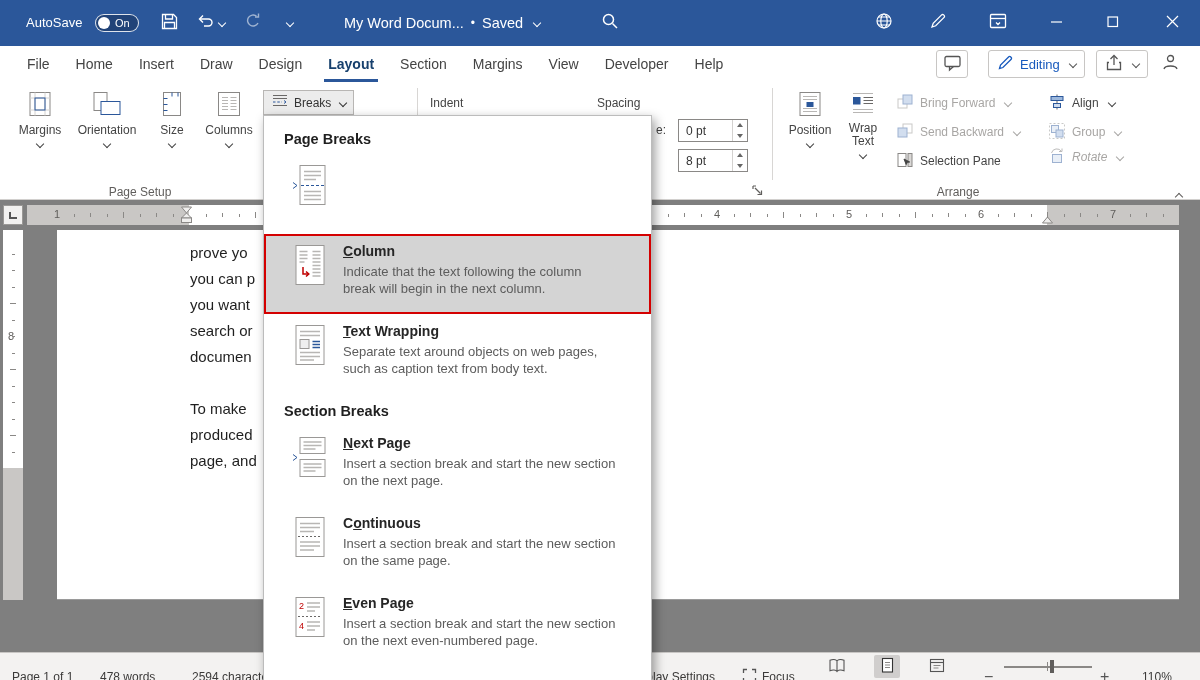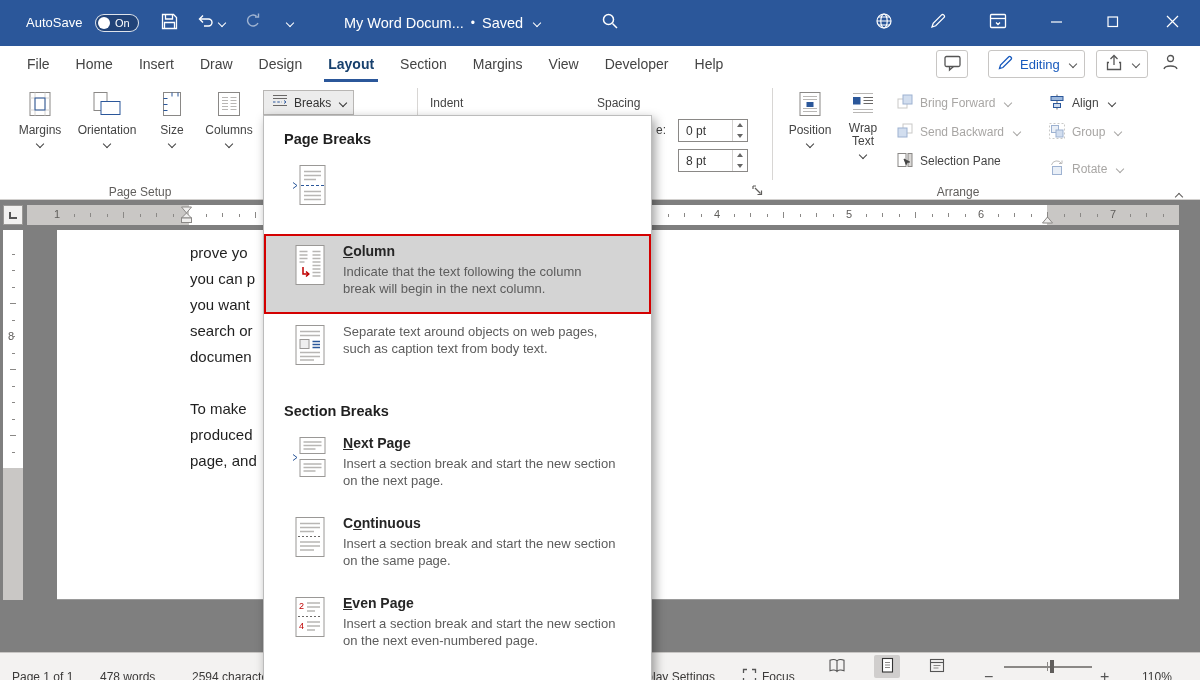--- a/index.html
+++ b/index.html
@@ -351,21 +351,21 @@
     </div>
     <div class="rowbtn disabled" style="left:1048px;top:39px;">
       <span><svg width="18" height="18" viewBox="0 0 18 18" fill="none">
             <rect x="1.5" y="1.5" width="15" height="15" stroke="#8a8886" stroke-dasharray="2 2"></rect>
             <rect x="3.5" y="3.5" width="7" height="7" fill="#cfdcee" stroke="#2b579a"></rect>
             <rect x="8" y="8" width="7" height="7" fill="#9cb8dd" stroke="#2b579a"></rect>
           </svg></span>
       <span>Group</span>
         <i class="chv"></i>
     </div>
-    <div class="rowbtn disabled" style="left:1048px;top:76px;">
+    <div class="rowbtn disabled" style="left:1048px;top:64px;font-style:italic;">
       <span><svg width="18" height="18" viewBox="0 0 18 18" fill="none">
             <rect x="4.5" y="7.5" width="9" height="8" fill="#cfdcee" stroke="#2b579a"></rect>
             <path d="M3.5 6a5.5 5.5 0 0 1 10-1.5" stroke="#6a6867"></path>
             <path d="M14 1.5v3h-3" stroke="#6a6867"></path>
           </svg></span>
       <span>Rotate</span>
         <i class="chv"></i>
     </div>
     <div class="grouplbl" style="left:898px;width:120px;">Arrange</div>
 
@@ -558,20 +558,21 @@
               </g>
               <rect x="9" y="16.5" width="9" height="9" fill="#efefef" stroke="#9a9896"></rect>
               <g stroke="#2b579a" stroke-width="1.4">
                 <path d="M21.5 18.5h7.5M21.5 21.5h7.5M21.5 24.5h7.5"></path>
               </g>
               <g stroke="#b8b6b4" stroke-width="1.6">
                 <path d="M9 29.5h20M9 33.5h20M9 37h14"></path>
               </g>
             </svg></span>
           <span class="mi-text">
+            <span class="mi-title"><u>T</u>ext Wrapping</span>
             <span class="mi-desc">Separate text around objects on web pages, such as caption text from body text.</span>
           </span>
         </div>
       </div>
     <div class="menu-header">Section Breaks</div>
     <div>
         <div class="menu-item">
           <span class="mi-icon"><svg width="38" height="44" viewBox="0 0 38 44" fill="none">
               <path d="m2 19.5 4 3-4 3" stroke="#2b579a"></path>
               <rect x="9" y="2.5" width="25" height="16" fill="#fff" stroke="#9a9896"></rect>

